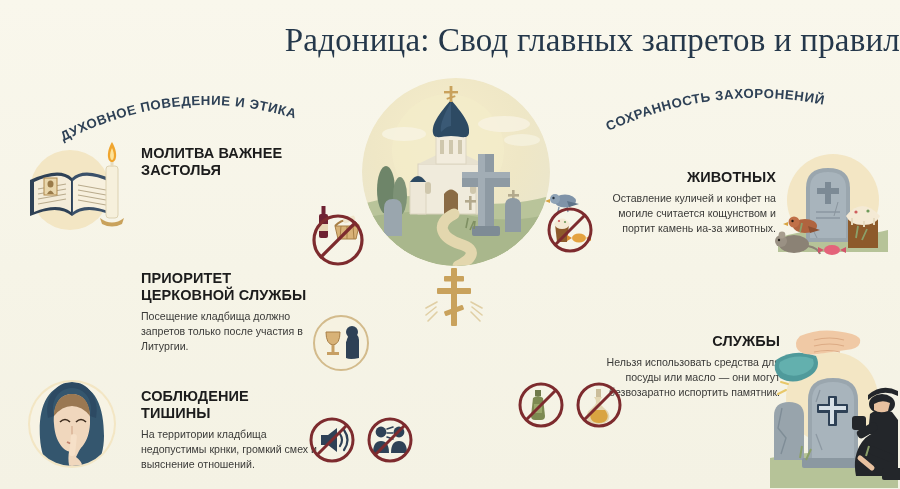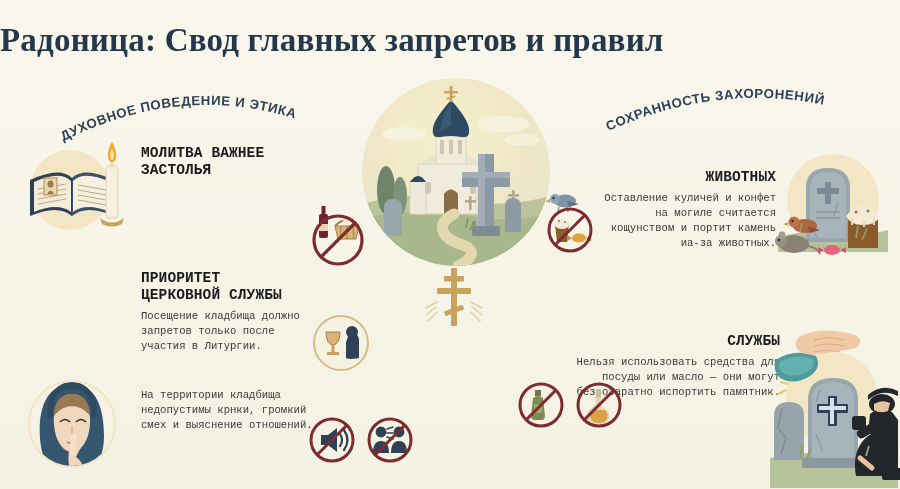--- a/index.html
+++ b/index.html
@@ -6,42 +6,42 @@
   body{
     width:900px;height:489px;overflow:hidden;
     background:#f7f5e9;
     font-family:"Liberation Sans", sans-serif;
     position:relative;
   }
   .stage{position:absolute;inset:0;background:linear-gradient(180deg,#f9f7ec 0%,#f6f4e7 55%,#f4f2e4 100%);}
 
   
   .title{
-    position:absolute;top:22px;left:0;width:900px;text-align:left;
+    position:absolute;top:22px;left:0;width:900px;text-align:right;
     font-family:"Liberation Serif", serif;
-    font-size:33px;font-weight:700;color:#25384b;letter-spacing:.2px;
+    font-size:33px;font-weight:400;color:#25384b;letter-spacing:.2px;
     white-space:nowrap;
   }
 
   
   .arc{position:absolute;}
   .arc text{
     font-family:"Liberation Sans", sans-serif;
     font-size:13.2px;font-weight:700;fill:#2e4156;letter-spacing:.6px;
   }
 
   
   .hero{position:absolute;left:362px;top:78px;width:188px;height:188px;}
   .hero .ring{position:absolute;inset:0;border-radius:50%;overflow:hidden;background:#f3efdd;}
 
   
   .mid-cross{position:absolute;left:424px;top:262px;width:60px;height:66px;}
 
   
-  .block{position:absolute;font-family:Liberation Mono, monospace;}
+  .block{position:absolute;}
   .b-title{
     font-size:14.5px;font-weight:700;color:#1c1c1c;line-height:1.18;
     letter-spacing:.1px;margin:0 0 5px 0;
   }
   .b-body{
     font-size:10.6px;color:#3a3a38;line-height:1.42;margin:0;
   }
   .right .b-title,.right .b-body{text-align:right;}
 
   
@@ -276,20 +276,23 @@
         <path d="M52,54 l0,8 l3,2" stroke="#d8b194" stroke-width="1.4" fill="none"></path>
         <path d="M47,70 q5,3 10,0" stroke="#c1836f" stroke-width="1.8" fill="none"></path>
 
         <path d="M50,98 q-4,-16 2,-26 q4,-7 8,-2 q3,4 -1,9 l-3,6 q6,4 8,13 z" fill="#f0d7bd"></path>
         <rect x="50" y="62" width="6" height="22" rx="3" fill="#f6e0c8" transform="rotate(6 53 73)"></rect>
       </g>
     </svg>
   </div>
 
   <div class="block" style="left:141px;top:388px;width:180px;">
+    <div class="b-title">
+      <span>СОБЛЮДЕНИЕ ТИШИНЫ</span>
+    </div>
     <p class="b-body">На территории кладбища недопустимы крнки, громкий смех и выяснение отношений.</p>
   </div>
 
   <div class="prow" style="left:307px;top:415px;">
     <svg width="50" height="50" viewBox="0 0 50 50">
       <path d="M14,20 l7,0 l9,-7 l0,24 l-9,-7 l-7,0 z" fill="#2e4156"></path>
       <g fill="none" stroke="#2e4156" stroke-width="2.2" stroke-linecap="round">
         <path d="M33,19 q4,6 0,12"></path>
           <path d="M37,15 q7,10 0,20"></path>
       </g>

